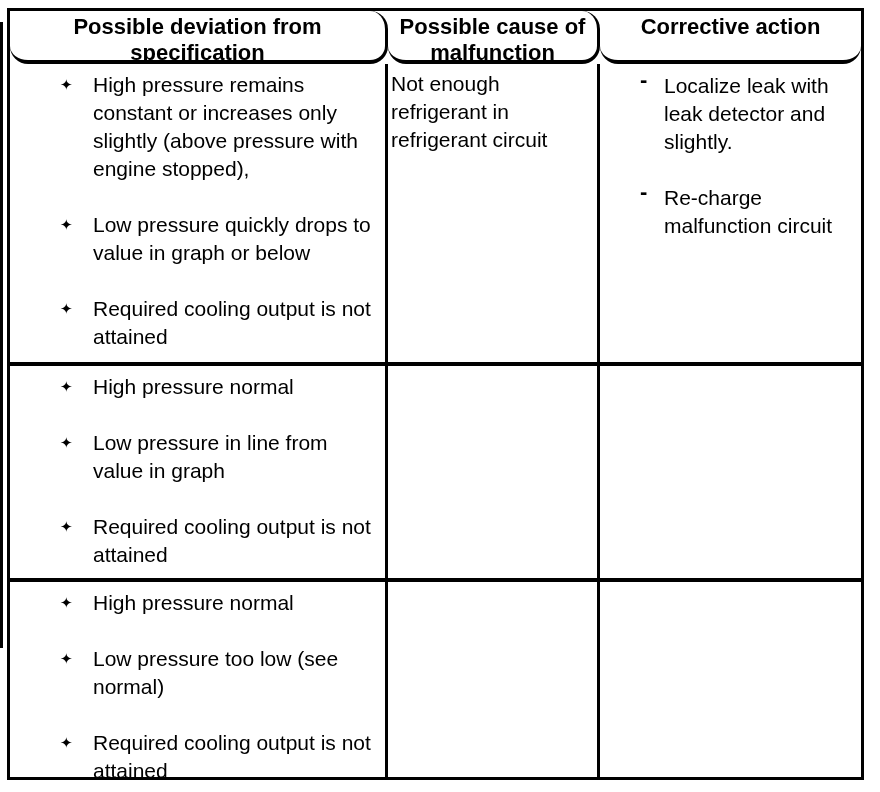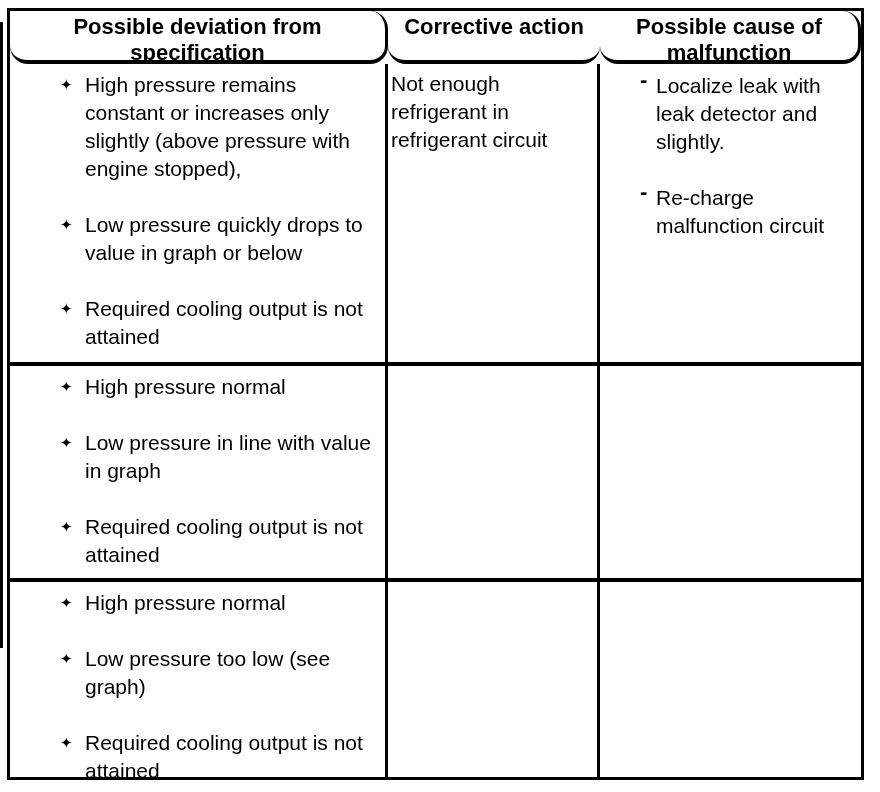--- a/index.html
+++ b/index.html
@@ -70,38 +70,38 @@
     font-size: 15px;
     line-height: 28px;
   }
   .mk-dash {
     flex: 0 0 16px;
     font-size: 22px;
     line-height: 28px;
     font-weight: bold;
     transform: translateY(-6px);
   }
-  .li .txt { flex: 1 1 auto; }
+  .li .txt { flex: 1 1 auto; margin-left: 8px; }
 </style>
 </head>
 <body>
 
 <div class="page">
   <div class="scan-artifact"></div>
 
   <div class="tbl">
 
     <div class="cell hcell">
       <span>Possible deviation from specification</span>
     </div>
+    <div class="cell hcell">
+      <span>Possible cause of malfunction</span>
+    </div>
     <div class="cell hcell last-col">
       <span>Corrective action</span>
-    </div>
-    <div class="cell hcell">
-      <span>Possible cause of malfunction</span>
     </div>
 
     <div class="cell body-text dev-cell">
       <div class="li">
         <span class="mk">✦</span>
         <span class="txt">High pressure remains constant or increases only slightly (above pressure with engine stopped),</span>
       </div>
       <div class="li">
         <span class="mk">✦</span>
         <span class="txt">Low pressure quickly drops to value in graph or below</span>
@@ -125,40 +125,40 @@
       </div>
     </div>
 
     <div class="cell body-text dev-cell">
       <div class="li">
         <span class="mk">✦</span>
         <span class="txt">High pressure normal</span>
       </div>
       <div class="li">
         <span class="mk">✦</span>
-        <span class="txt">Low pressure in line with value in graph</span>
+        <span class="txt">Low pressure in line from value in graph</span>
       </div>
       <div class="li">
         <span class="mk">✦</span>
         <span class="txt">Required cooling output is not attained</span>
       </div>
     </div>
     <div class="cell body-text cause-cell">
       <span></span>
     </div>
     <div class="cell body-text act-cell last-col"></div>
 
     <div class="cell body-text dev-cell last-row">
       <div class="li">
         <span class="mk">✦</span>
         <span class="txt">High pressure normal</span>
       </div>
       <div class="li">
         <span class="mk">✦</span>
-        <span class="txt">Low pressure too low (see graph)</span>
+        <span class="txt">Low pressure too low (see normal)</span>
       </div>
       <div class="li">
         <span class="mk">✦</span>
         <span class="txt">Required cooling output is not attained</span>
       </div>
     </div>
     <div class="cell body-text cause-cell last-row">
       <span></span>
     </div>
     <div class="cell body-text act-cell last-col last-row"></div>

